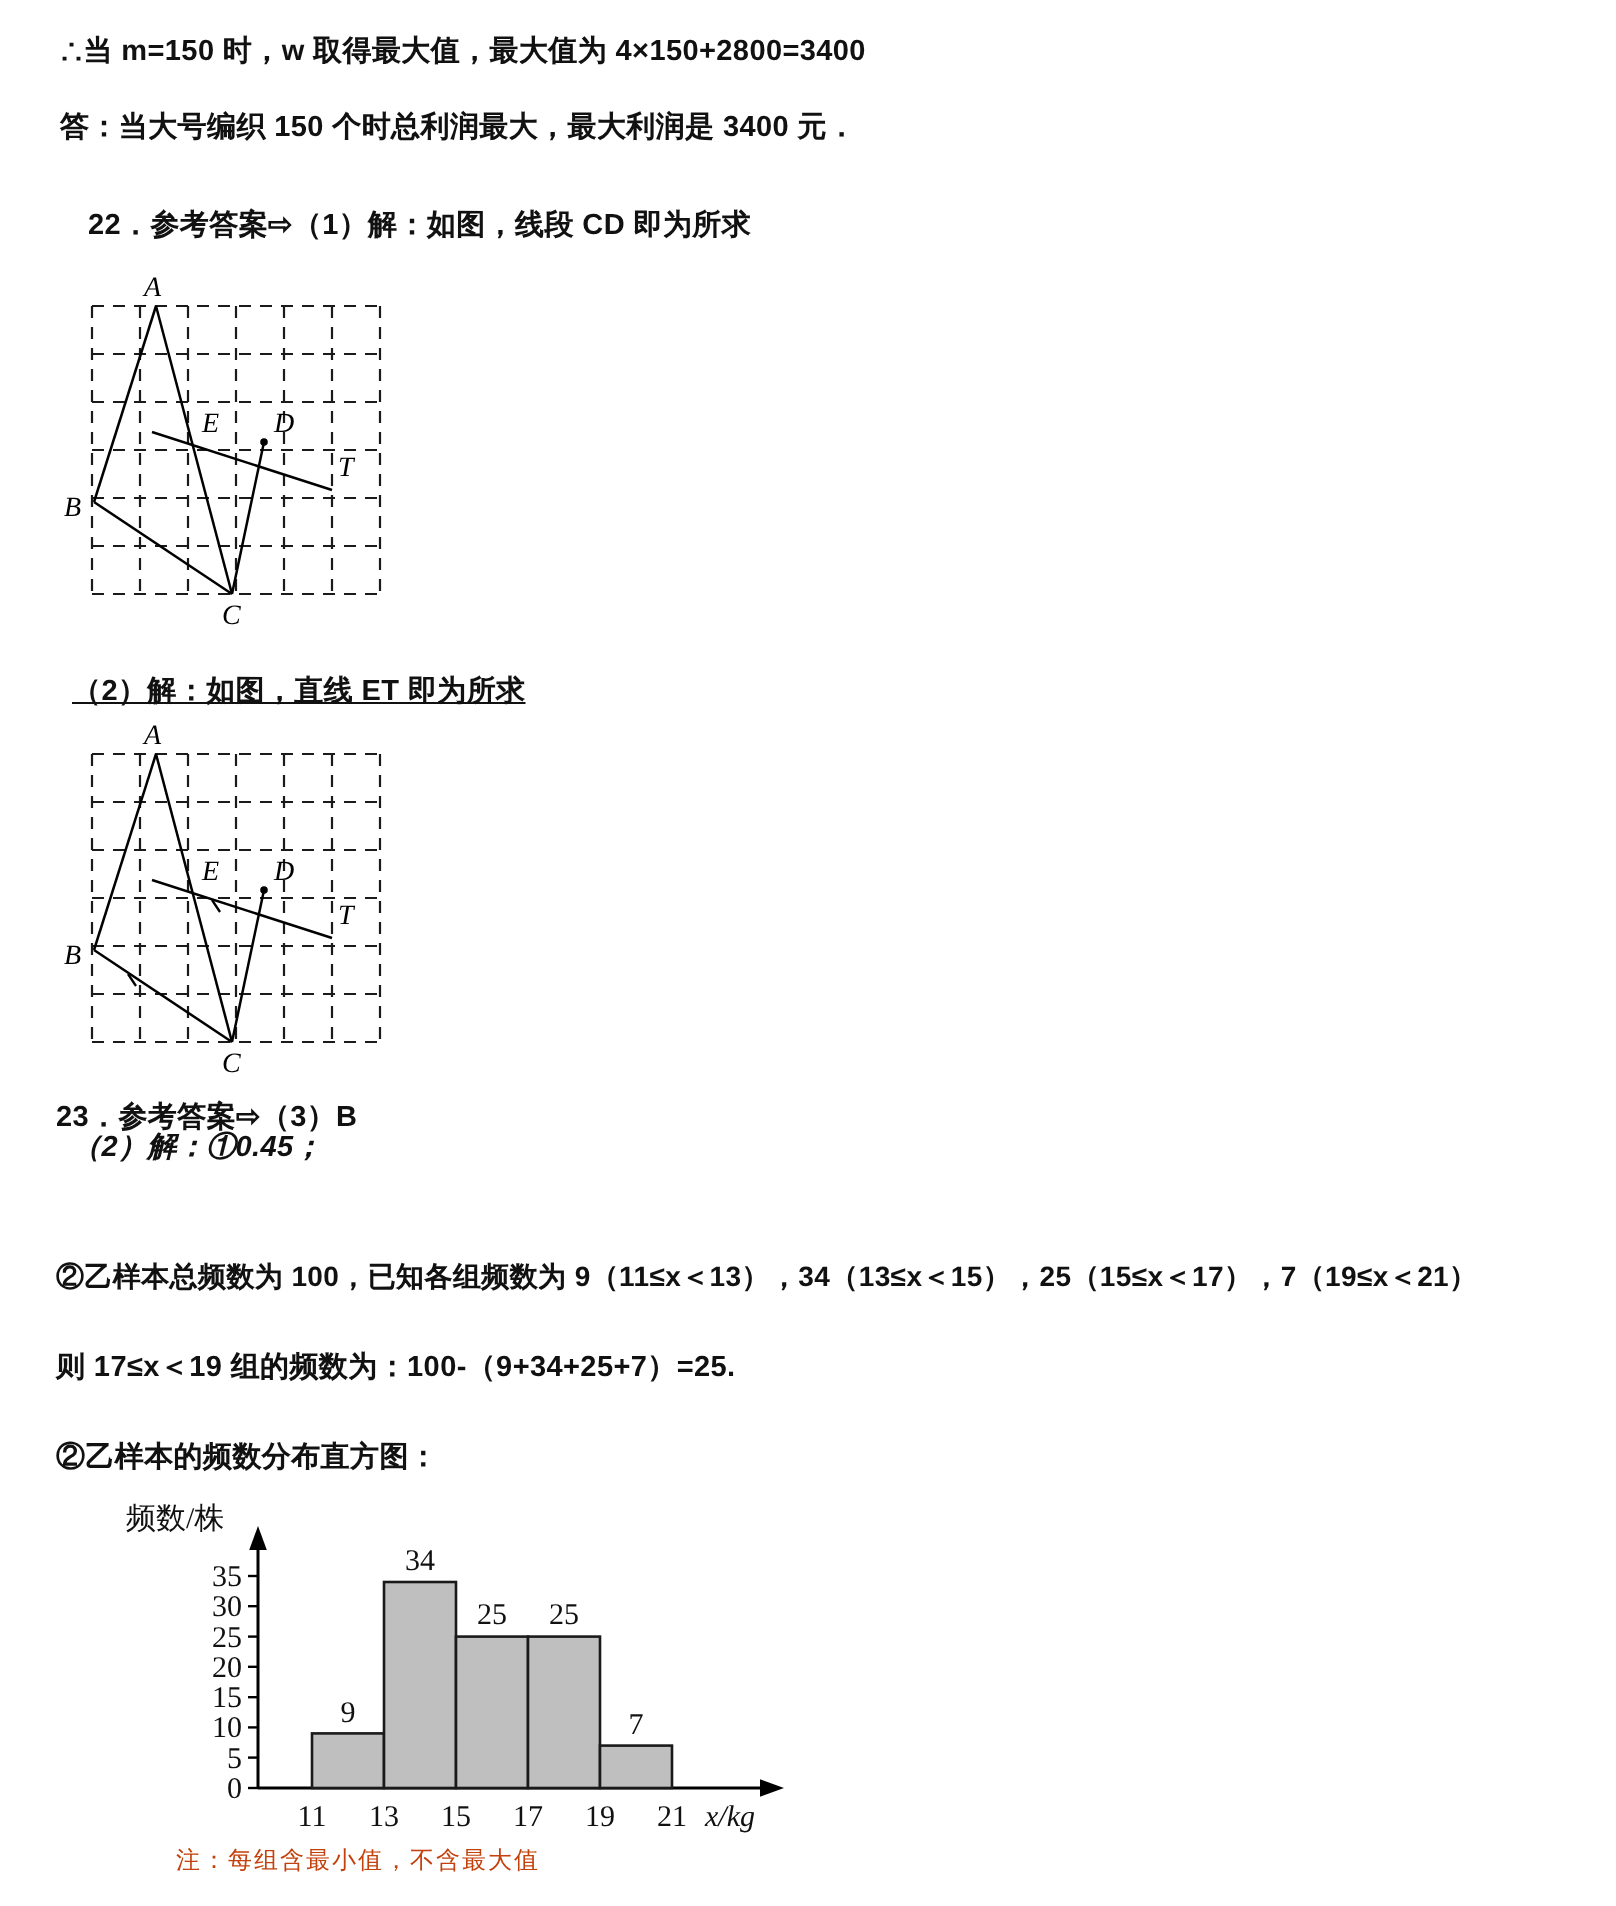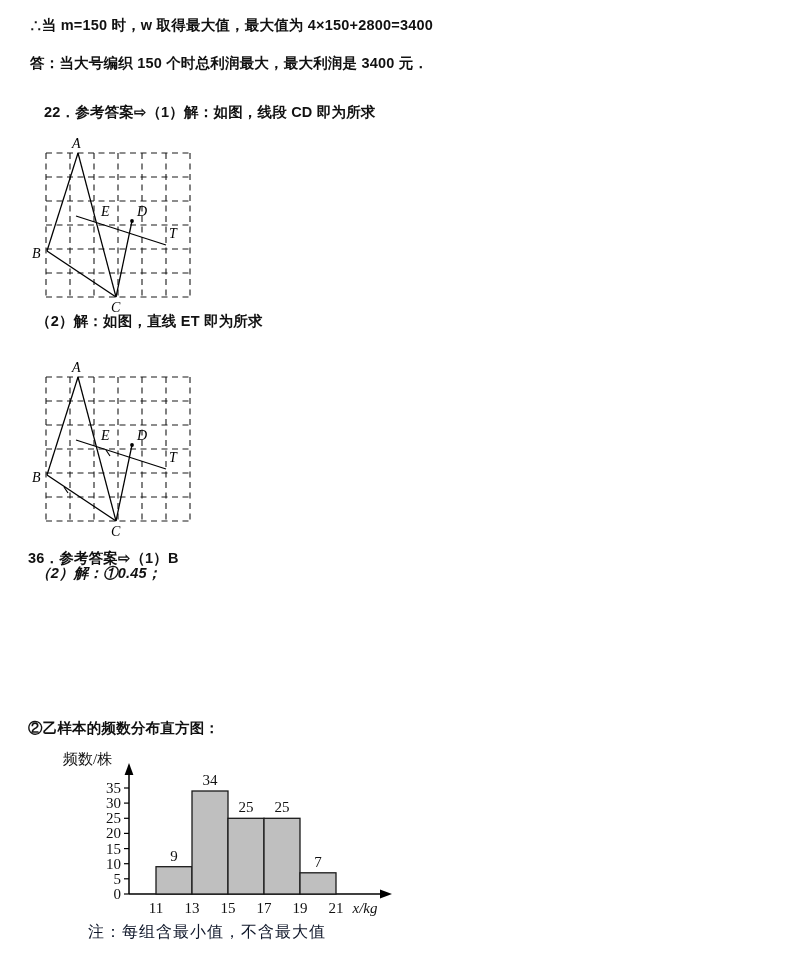--- a/index.html
+++ b/index.html
@@ -33,22 +33,22 @@
   .figwrap {
     position: absolute;
   }
   .chartwrap {
     position: absolute;
     margin-left: 39px;
   }
   .note {
     position: absolute;
     font-family: "Liberation Serif", serif;
-    font-size: 16px;
-    color: #0f172a;
+    font-size: 12px;
+    color: #c2410c;
     white-space: nowrap;
     letter-spacing: 1px;
   }
   svg { display: block; }
   text { user-select: none; }
 </style>
 </head>
 <body>
 
 <div class="page">
@@ -96,21 +96,21 @@
         <text x="44" y="20">A</text>
         <text x="4" y="130">B</text>
         <text x="83" y="184">C</text>
         <text x="73" y="88">E</text>
         <text x="109" y="88">D</text>
         <text x="141" y="110">T</text>
       </g>
     </svg>
   </div>
 
-  <div class="ln" style="left:36px; top:312px;">（2）解：如图，直线 ET 即为所求</div>
+  <div class="ln" style="left:36px; top:336px;text-decoration:underline;">（2）解：如图，直线 ET 即为所求</div>
 
   <div class="figwrap" style="left:28px; top:352px;">
     <svg width="215" height="185" viewBox="0 0 215 185">
       <g stroke="#1a1a1a" stroke-width="1.1" stroke-dasharray="6,4.5" fill="none">
         <line x1="18" y1="25" x2="162" y2="25"></line>
         <line x1="18" y1="49" x2="162" y2="49"></line>
         <line x1="18" y1="73" x2="162" y2="73"></line>
         <line x1="18" y1="97" x2="162" y2="97"></line>
         <line x1="18" y1="121" x2="162" y2="121"></line>
         <line x1="18" y1="145" x2="162" y2="145"></line>
@@ -142,22 +142,24 @@
         <text x="44" y="20">A</text>
         <text x="4" y="130">B</text>
         <text x="83" y="184">C</text>
         <text x="73" y="88">E</text>
         <text x="109" y="88">D</text>
         <text x="141" y="110">T</text>
       </g>
     </svg>
   </div>
 
-  <div class="ln" style="left:28px; top:549px;">36．参考答案⇨（1）B</div>
+  <div class="ln" style="left:28px; top:549px;">23．参考答案⇨（3）B</div>
   <div class="ln" style="left:36px; top:564px;font-style:italic;">（2）解：①0.45；</div>
+  <div class="ln" style="left:28px; top:630px; font-size:14px;">②乙样本总频数为 100，已知各组频数为 9（11≤x＜13），34（13≤x＜15），25（15≤x＜17），7（19≤x＜21）</div>
+  <div class="ln" style="left:28px; top:674px;">则 17≤x＜19 组的频数为：100-（9+34+25+7）=25.</div>
   <div class="ln" style="left:28px; top:719px;">②乙样本的频数分布直方图：</div>
 
   <div class="chartwrap" style="left:22px; top:750px;">
     <svg width="360" height="175" viewBox="0 0 360 175">
 
       <text x="2" y="14" font-family="Liberation Serif, serif" font-size="15" fill="#111">频数/株</text>
 
       <g stroke="#000" stroke-width="1.5" fill="none">
         <line x1="68" y1="144" x2="68" y2="22"></line>
         <line x1="68" y1="144" x2="322" y2="144"></line>

